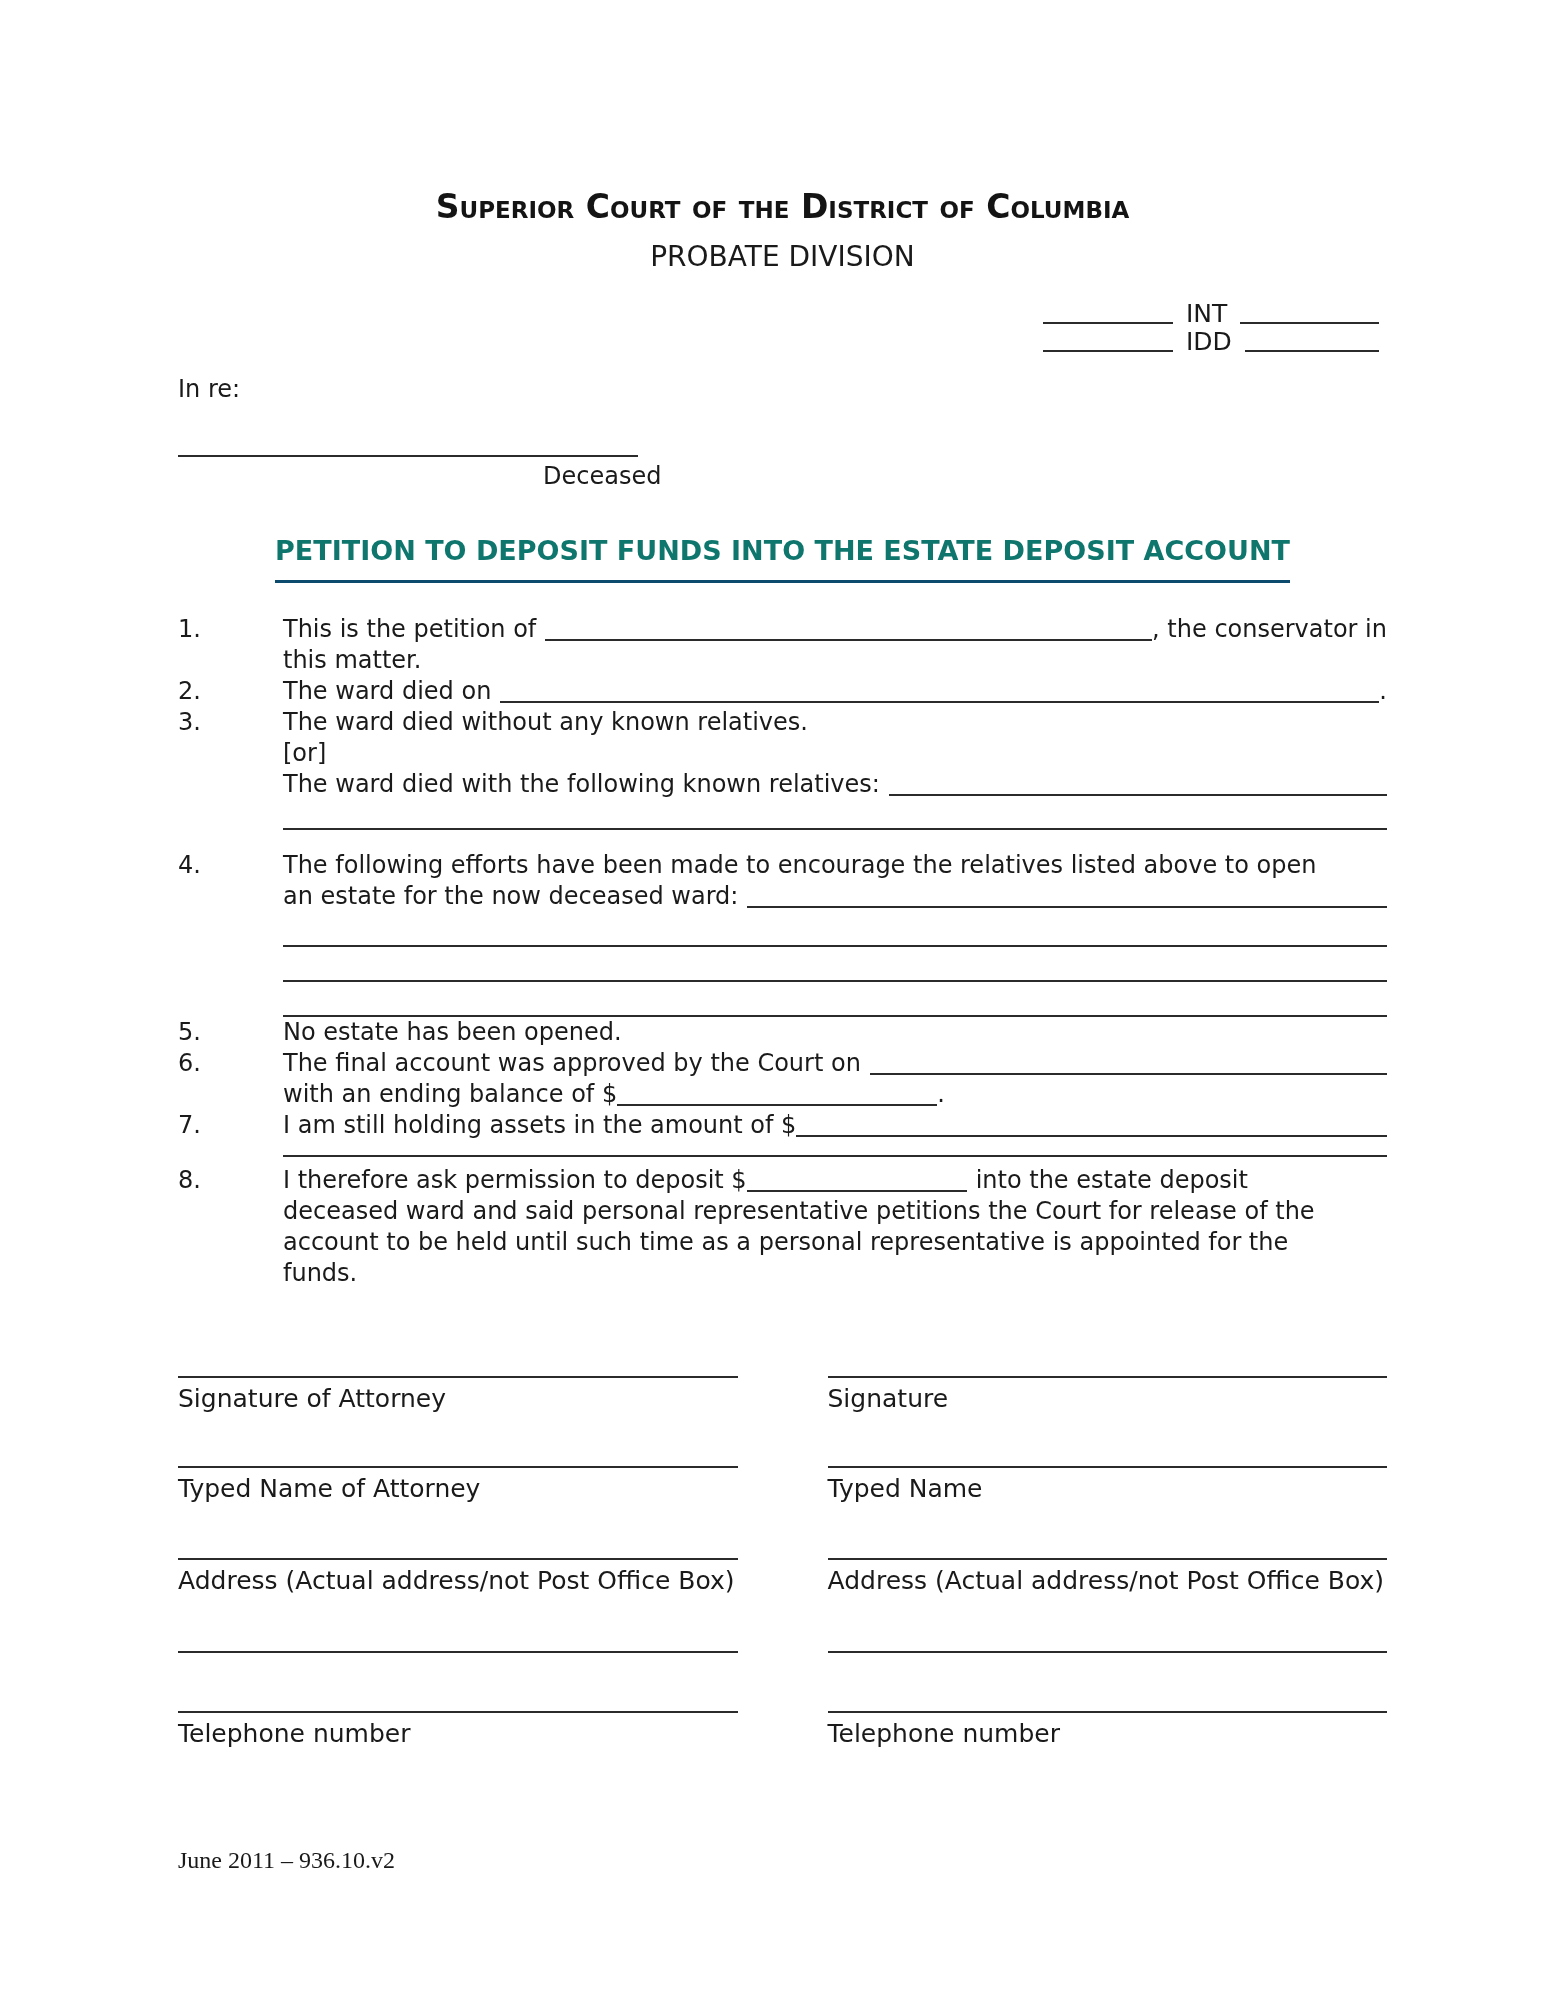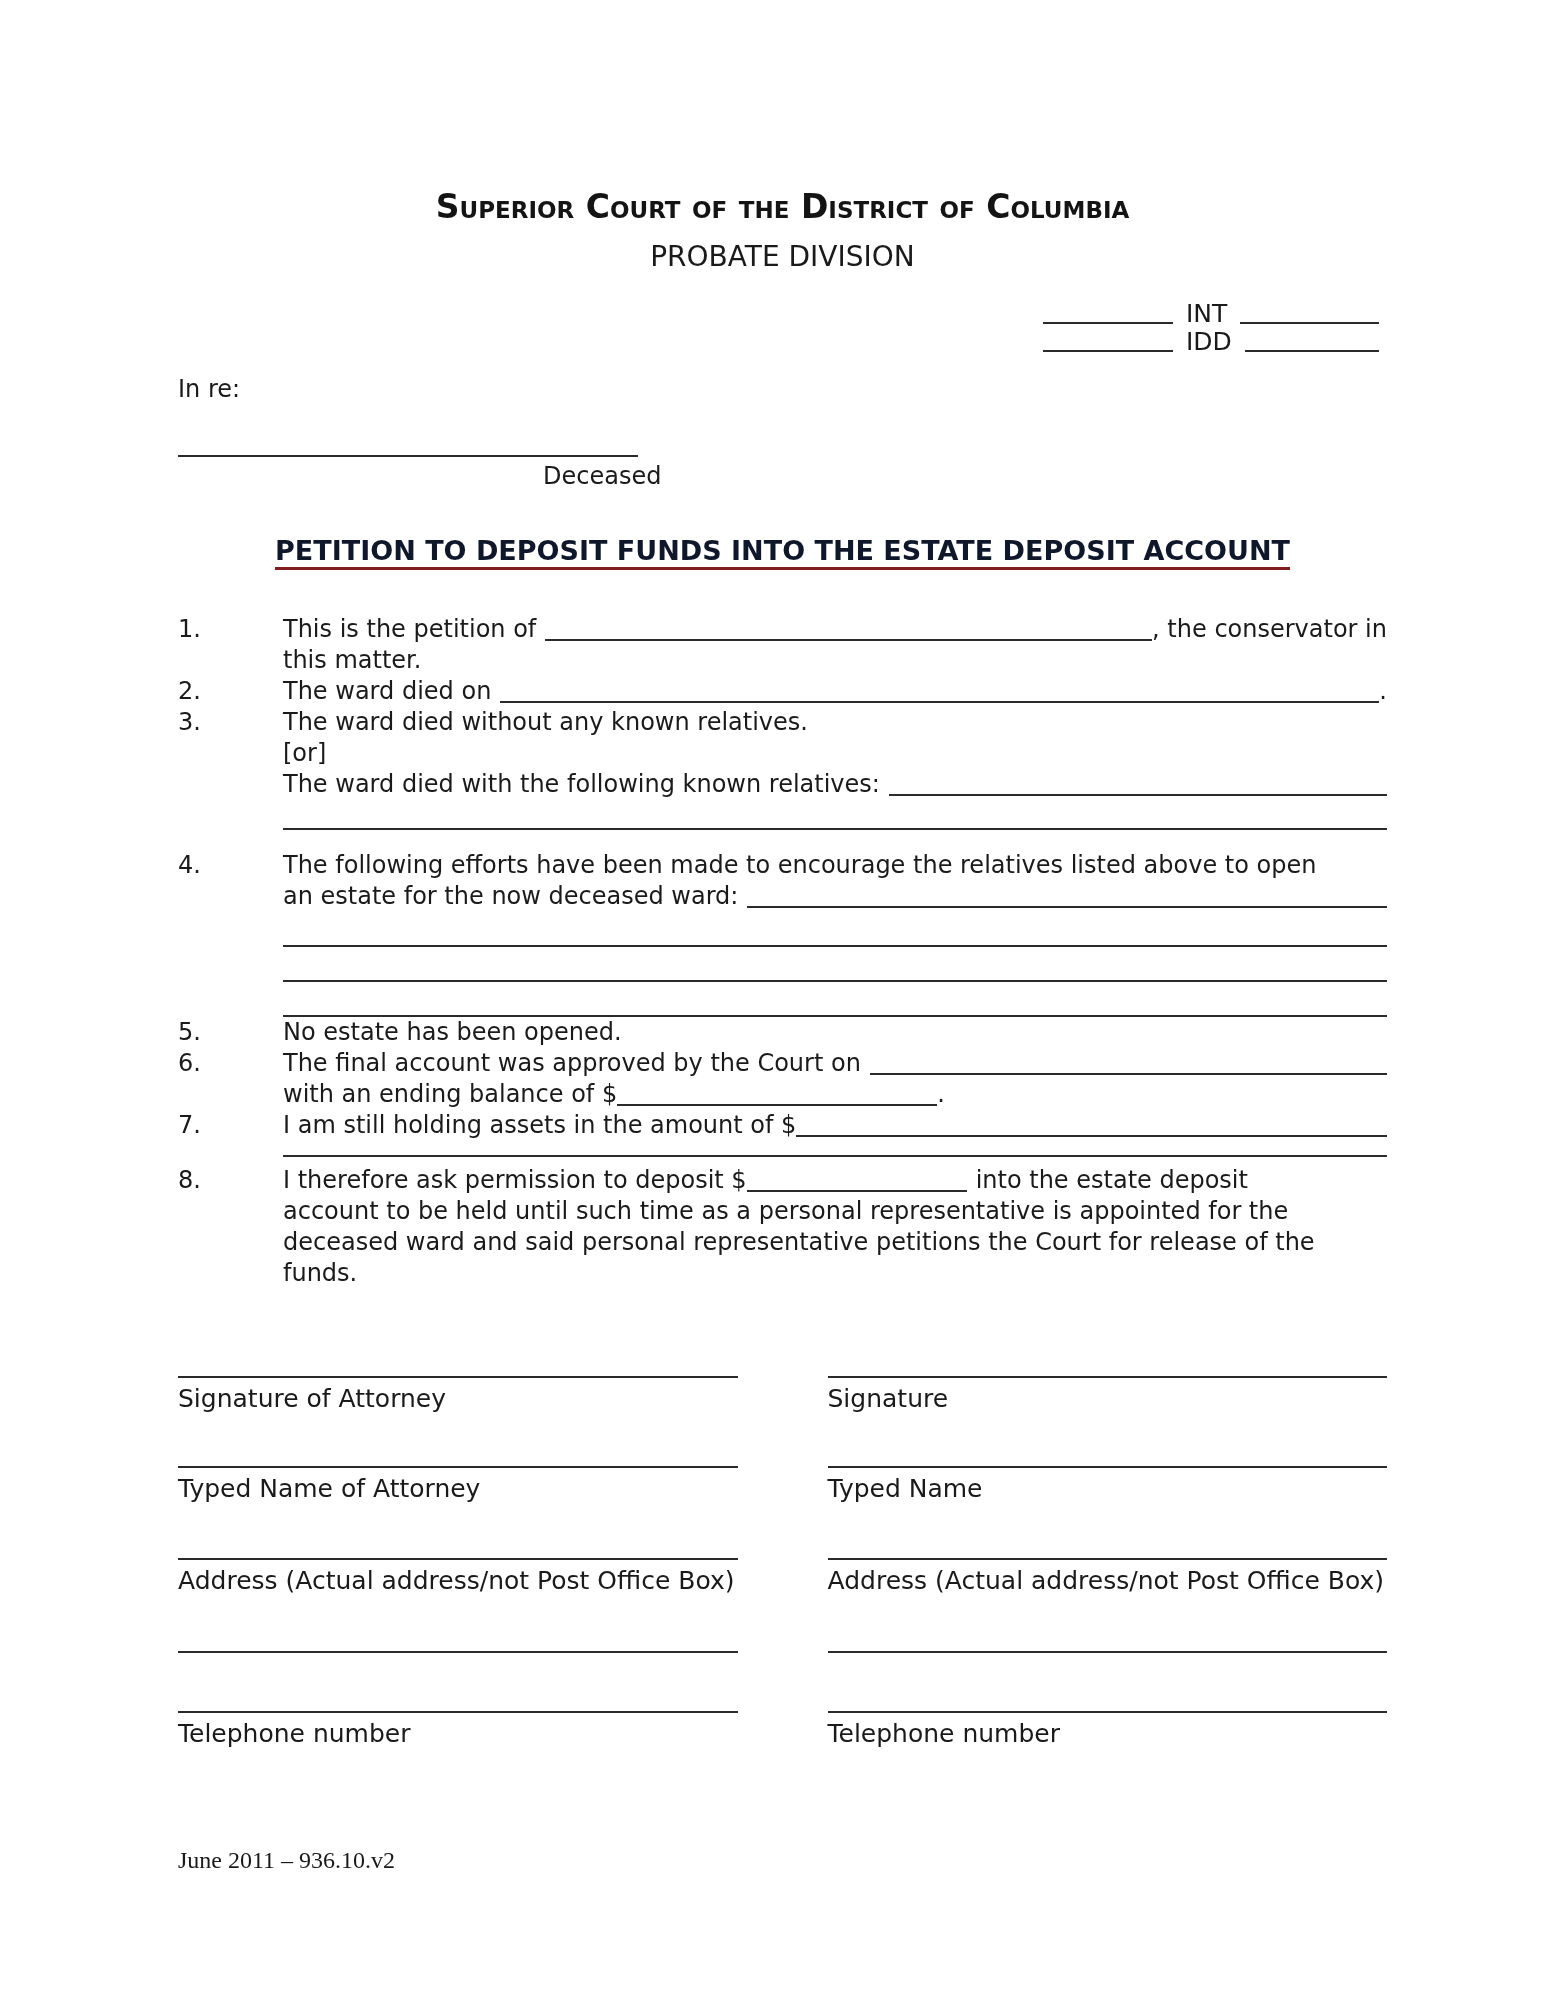--- a/index.html
+++ b/index.html
@@ -41,21 +41,21 @@
   }
   .case-codes { width: 336px; margin-left: auto; margin-right: 8px; margin-top: 24px; }
   .code-row { display: flex; align-items: flex-end; height: 28px; font-size: 25px; line-height: 28px; }
   .cb1 { width: 130px; }
   .cb2 { flex: 1; }
   .code-label { margin: 0 13px; }
   .in-re { margin-top: 18px; }
   .caption-line { width: 460px; height: 52px; border-bottom: 2px solid #2b2b2b; }
   .deceased { margin-left: 365px; margin-top: 4px; }
   .form-title { text-align: center; margin-top: 42px; font-size: 27px; line-height: 34px; }
-  .ft-inner { font-weight: bold; border-bottom: 3px solid #7f1d1d; padding-bottom: 1px; white-space: nowrap; color: #0f172a; }
+  .ft-inner { font-weight: bold; border-bottom: 3px solid #0c4a6e; padding-bottom: 14px; white-space: nowrap; color: #0f766e; }
   .list { margin-top: 46px; }
   .item { display: grid; grid-template-columns: 105px 1fr; }
   .num { white-space: nowrap; }
   .line { white-space: nowrap; }
   .frow { display: flex; }
   .frow .pre, .frow .post { white-space: nowrap; flex: 0 0 auto; }
   .gap-r { margin-right: 9px; }
   .gap-l { margin-left: 9px; }
   .fill { flex: 1 1 auto; }
   .bfix320 { flex: 0 0 320px; }
@@ -197,22 +197,22 @@
     </div>
 
     <div class="item mt8">
       <div class="num">8.</div>
       <div class="body">
         <div class="frow line">
           <span class="pre">I therefore ask permission to deposit $</span>
           <span class="uline bfix220"></span>
           <span class="post gap-l">into the estate deposit</span>
         </div>
+        <div class="line">deceased ward and said personal representative petitions the Court for release of the</div>
         <div class="line">account to be held until such time as a personal representative is appointed for the</div>
-        <div class="line">deceased ward and said personal representative petitions the Court for release of the</div>
         <div class="line">funds.</div>
       </div>
     </div>
 
   </div>
 
   <div class="sig-section">
 
     <div class="sig-col">
       <div class="sline"></div>

